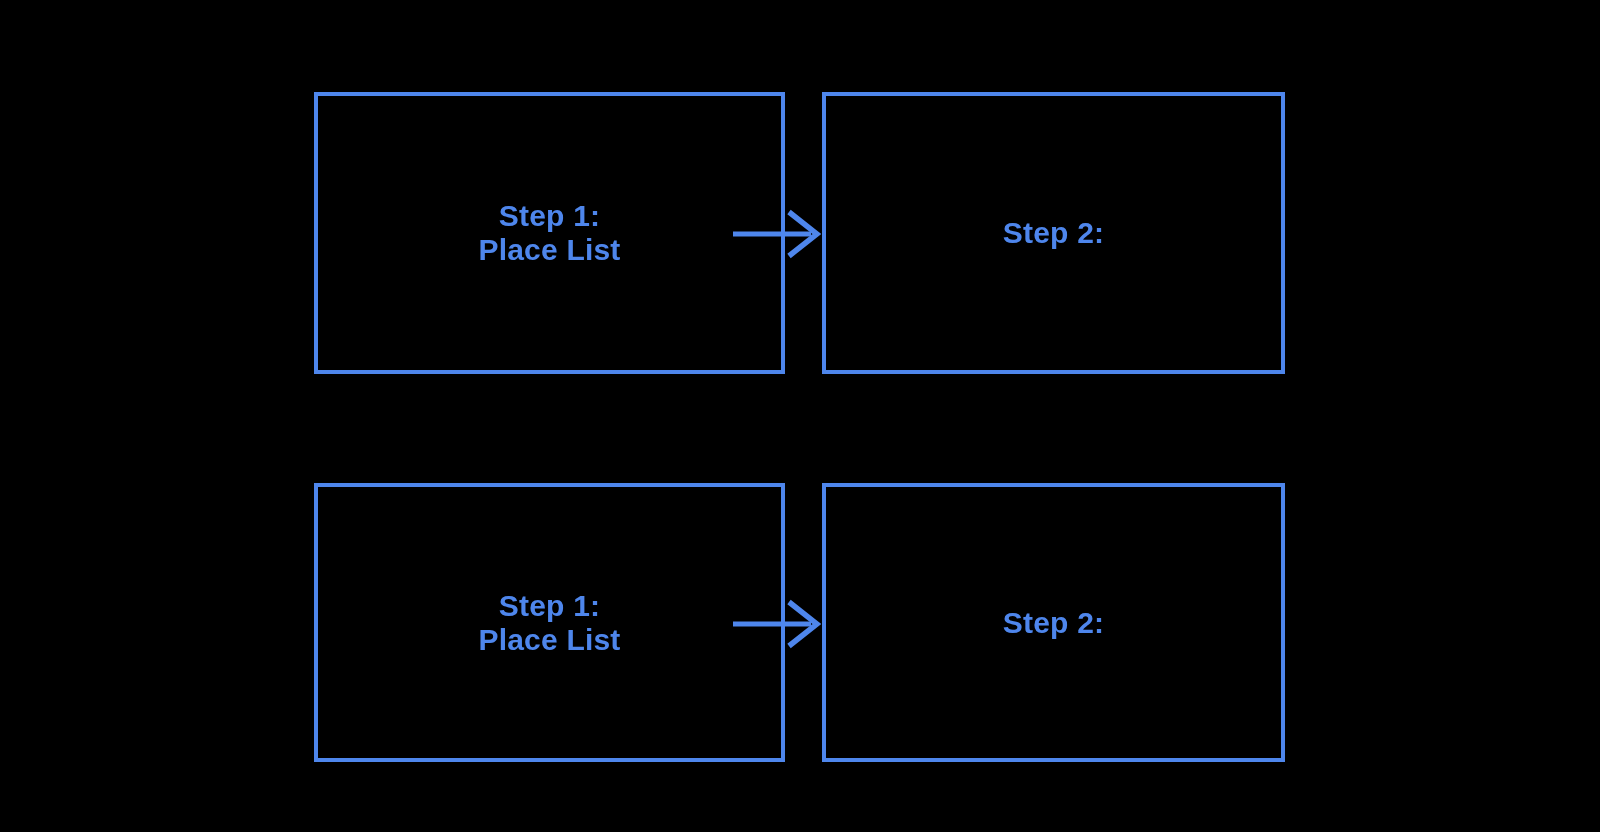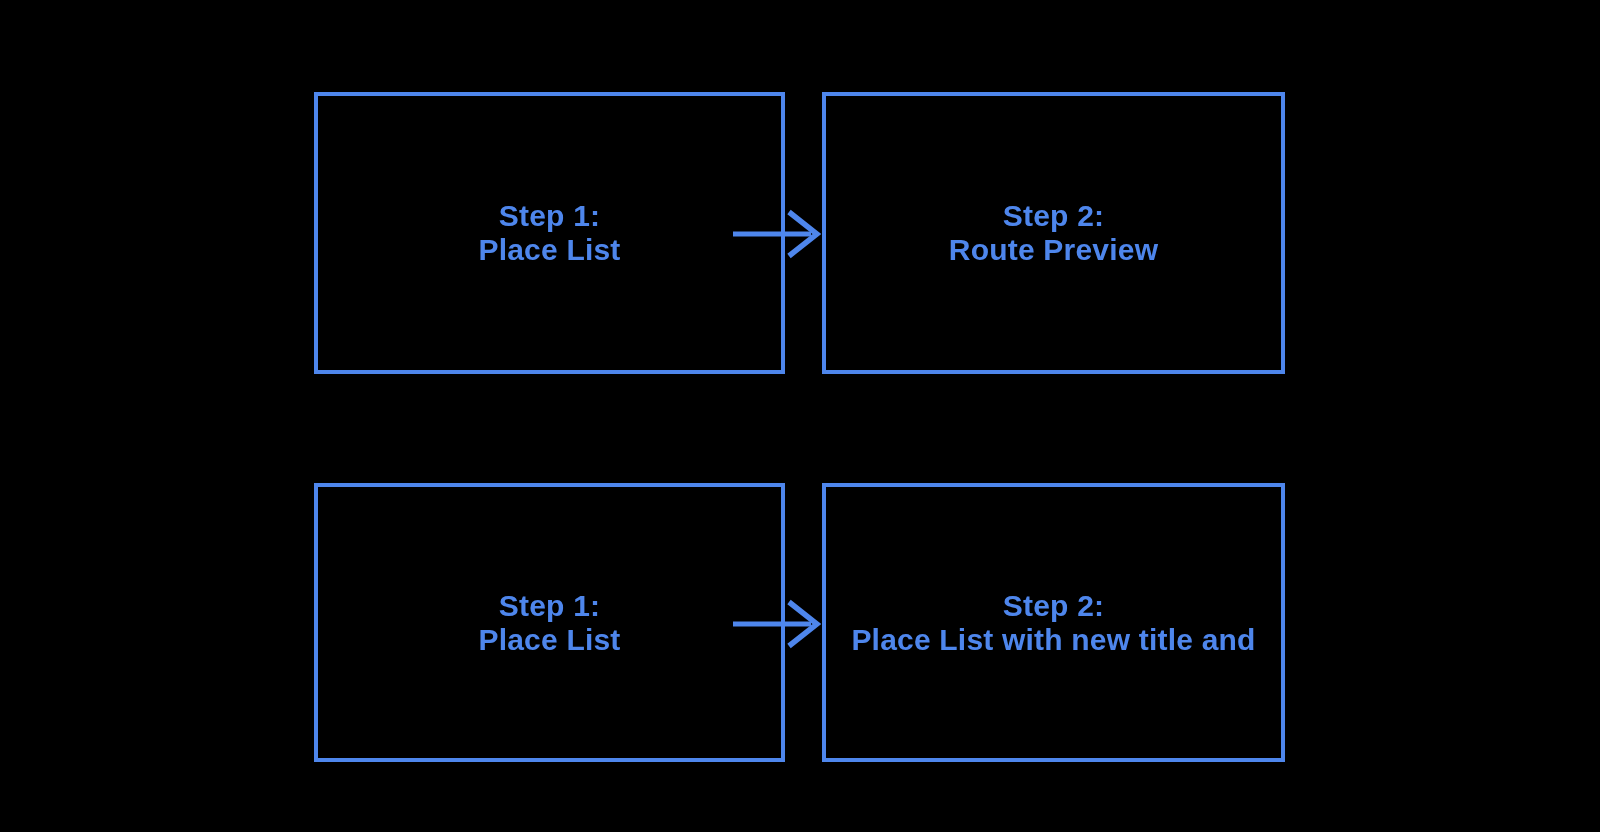--- a/index.html
+++ b/index.html
@@ -57,36 +57,34 @@
 
 <div class="canvas">
 
   <div class="flow-box box-step1-top">
     <span class="line">Step 1:</span>
     <span class="line">Place List</span>
   </div>
 
   <div class="flow-box box-step2-top">
     <span class="line">Step 2:</span>
-    <span class="line">Route Preview</span>
   </div>
 
   <svg class="arrow arrow-top" width="90" height="56" viewBox="0 0 90 56" aria-hidden="true">
     <line x1="2" y1="28" x2="80" y2="28" stroke-width="5"></line>
     <polyline points="58,6 86,28 58,50" stroke-width="5.5"></polyline>
   </svg>
 
   <div class="flow-box box-step1-bottom">
     <span class="line">Step 1:</span>
     <span class="line">Place List</span>
   </div>
 
   <div class="flow-box box-step2-bottom">
     <span class="line">Step 2:</span>
-    <span class="line">Place List with new title and</span>
   </div>
 
   <svg class="arrow arrow-bottom" width="90" height="56" viewBox="0 0 90 56" aria-hidden="true">
     <line x1="2" y1="28" x2="80" y2="28" stroke-width="5"></line>
     <polyline points="58,6 86,28 58,50" stroke-width="5.5"></polyline>
   </svg>
 
 </div>
 
 </body></html>

